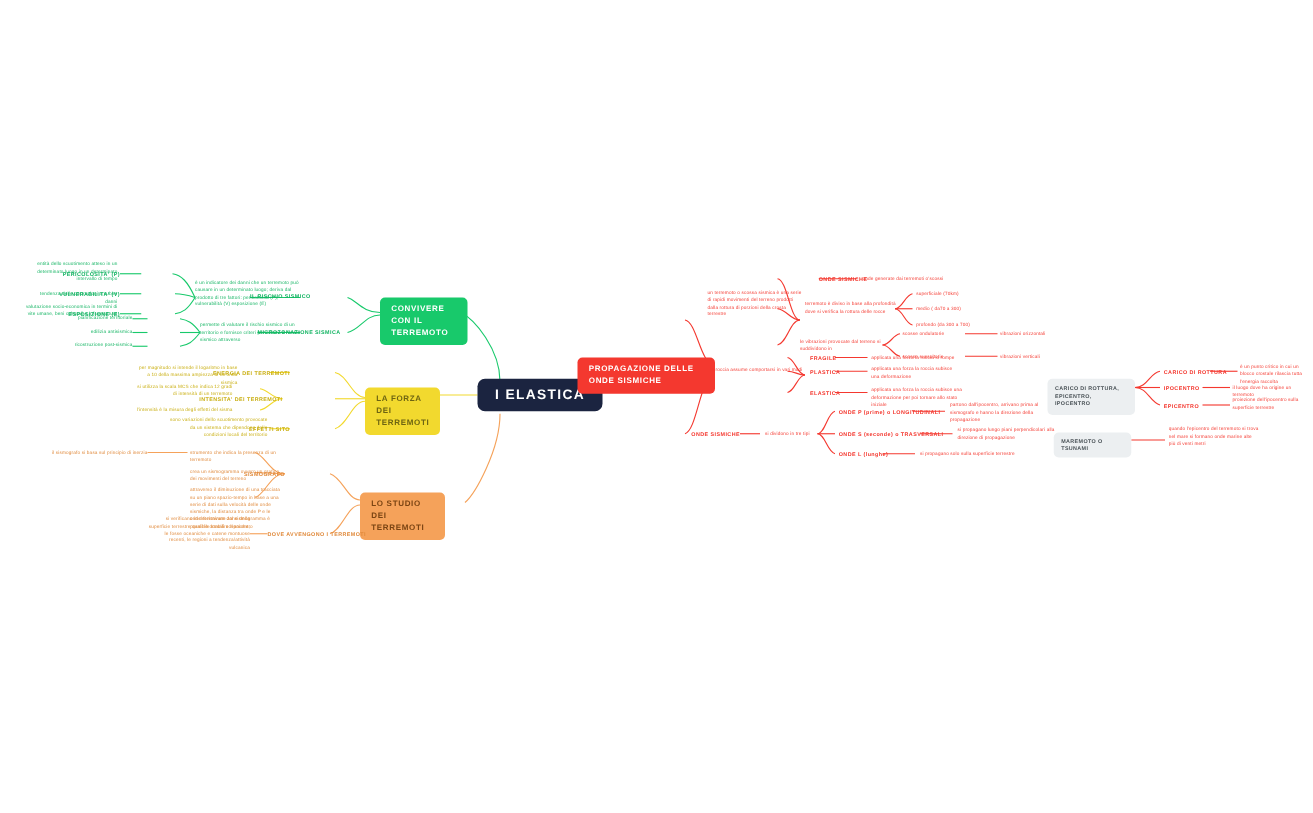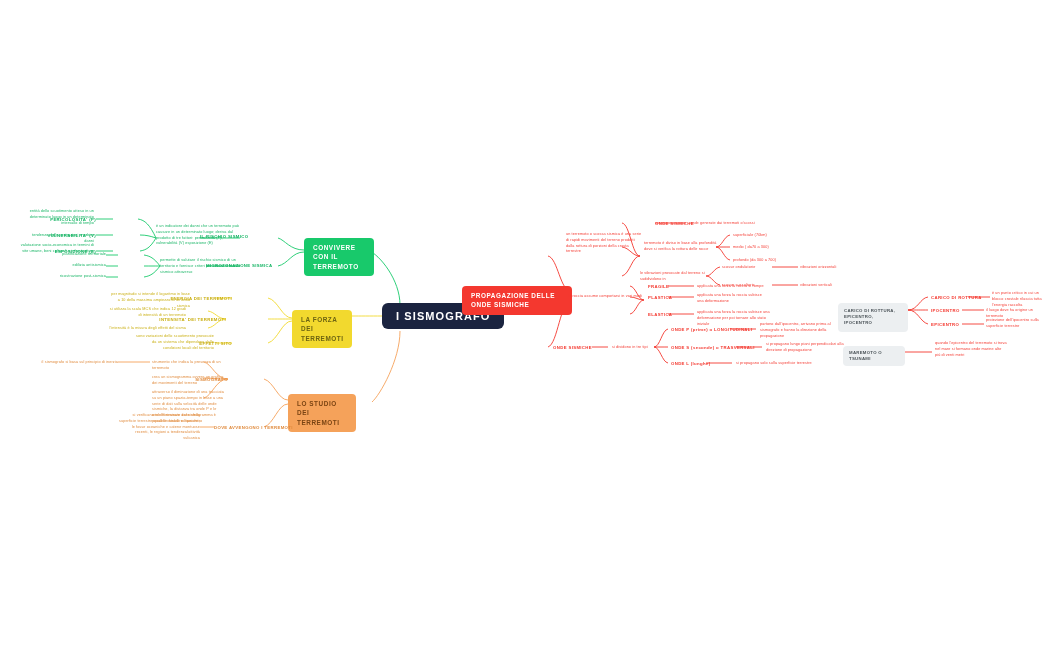--- a/index.html
+++ b/index.html
@@ -122,21 +122,21 @@
       <path d="M908,310 C918,310 920,298 928,297" stroke="#f4382f"></path>
       <path d="M908,310 C918,310 920,310 928,310" stroke="#f4382f"></path>
       <path d="M908,310 C918,310 920,322 928,324" stroke="#f4382f"></path>
       <path d="M968,297 L990,297" stroke="#f4382f"></path>
       <path d="M962,310 L984,310" stroke="#f4382f"></path>
       <path d="M962,324 L984,324" stroke="#f4382f"></path>
       <path d="M905,352 L932,352" stroke="#f4382f"></path>
     </g>
   </svg>
 
-  <div class="node central" style="left:382px;top:303px;">I SISMOGRAFO</div>
+  <div class="node central" style="left:382px;top:303px;">I ELASTICA</div>
 
   <div class="node pill green" style="left:304px;top:238px;width:70px;">CONVIVERE CON IL TERREMOTO</div>
 
   <div class="cap g" style="left:200px;top:234px;">IL RISCHIO SISMICO</div>
   <div class="txt g" style="left:156px;top:224px;width:85px;">è un indicatore dei danni che un terremoto può causare in un determinato luogo; deriva dal prodotto di tre fattori: pericolosità (P), vulnerabilità (V) esposizione (E)</div>
 
   <div class="cap g ar" style="left:96px;top:217px;width:62px;transform:translateX(-62px);">PERICOLOSITA' (P)</div>
   <div class="txt g ar" style="left:14px;top:209px;width:80px;">entità dello scuotimento atteso in un determinato luogo in un determinato intervallo di tempo</div>
 
   <div class="cap g ar" style="left:96px;top:233px;width:64px;transform:translateX(-64px);">VULNERABILITA' (V)</div>

